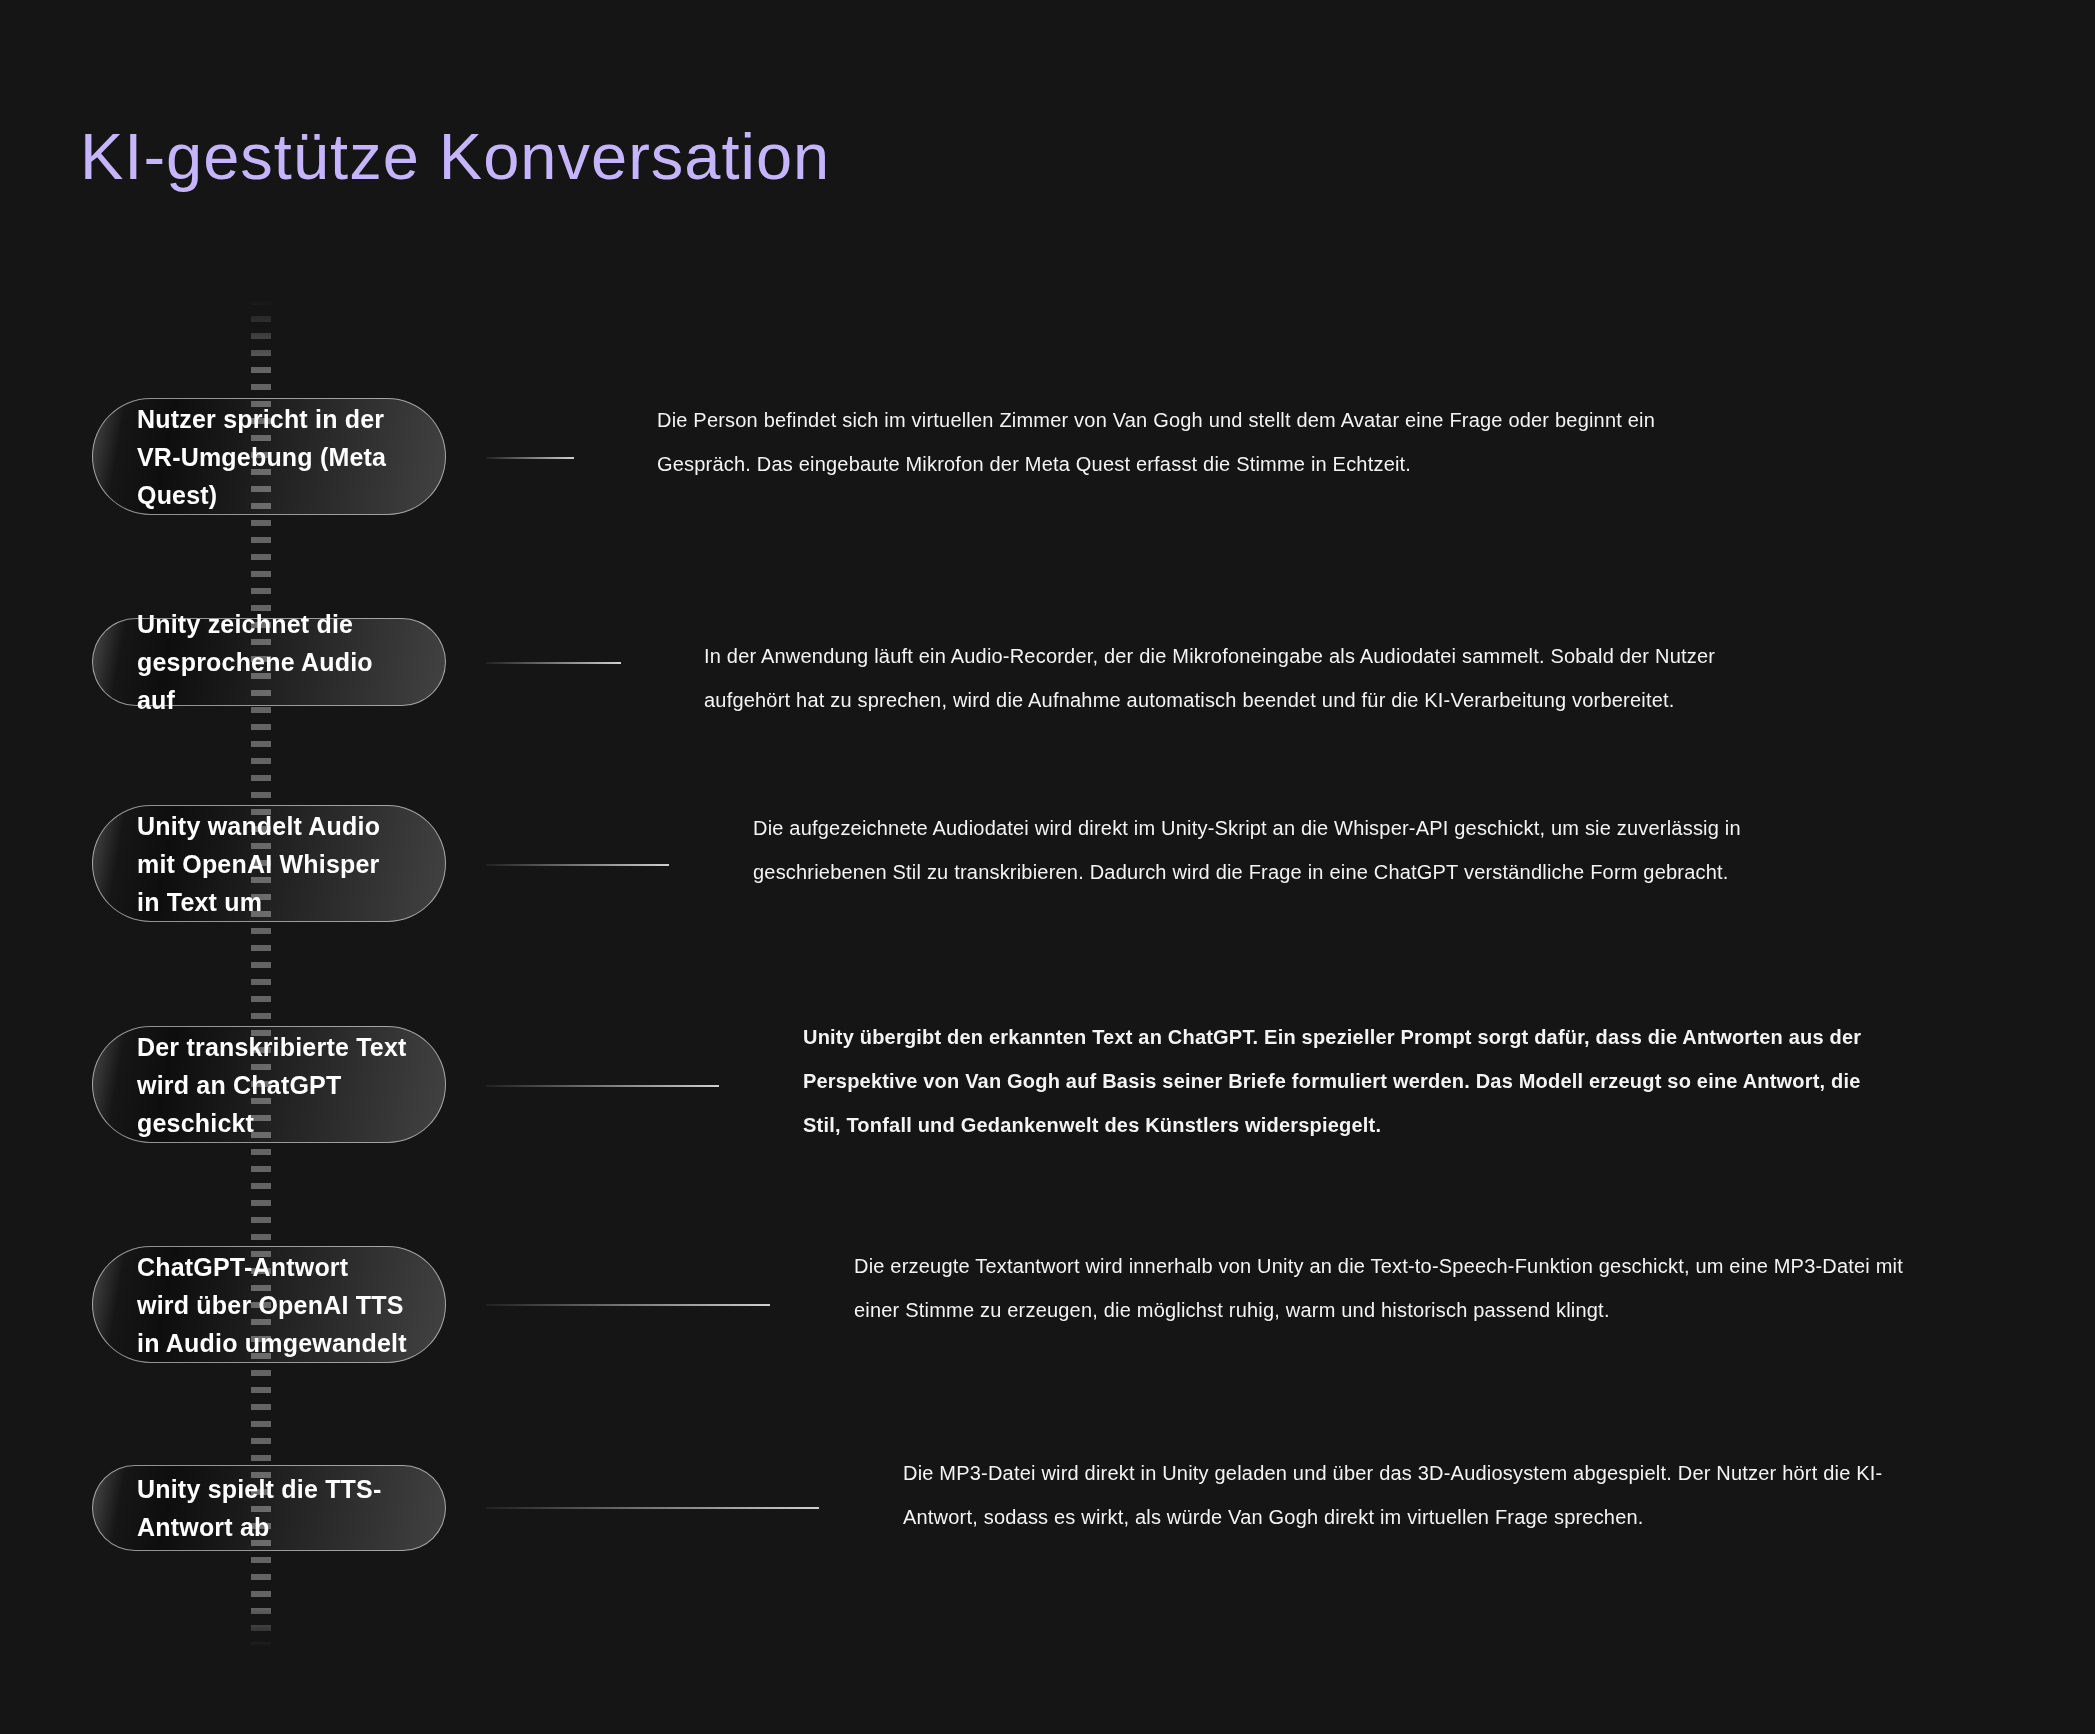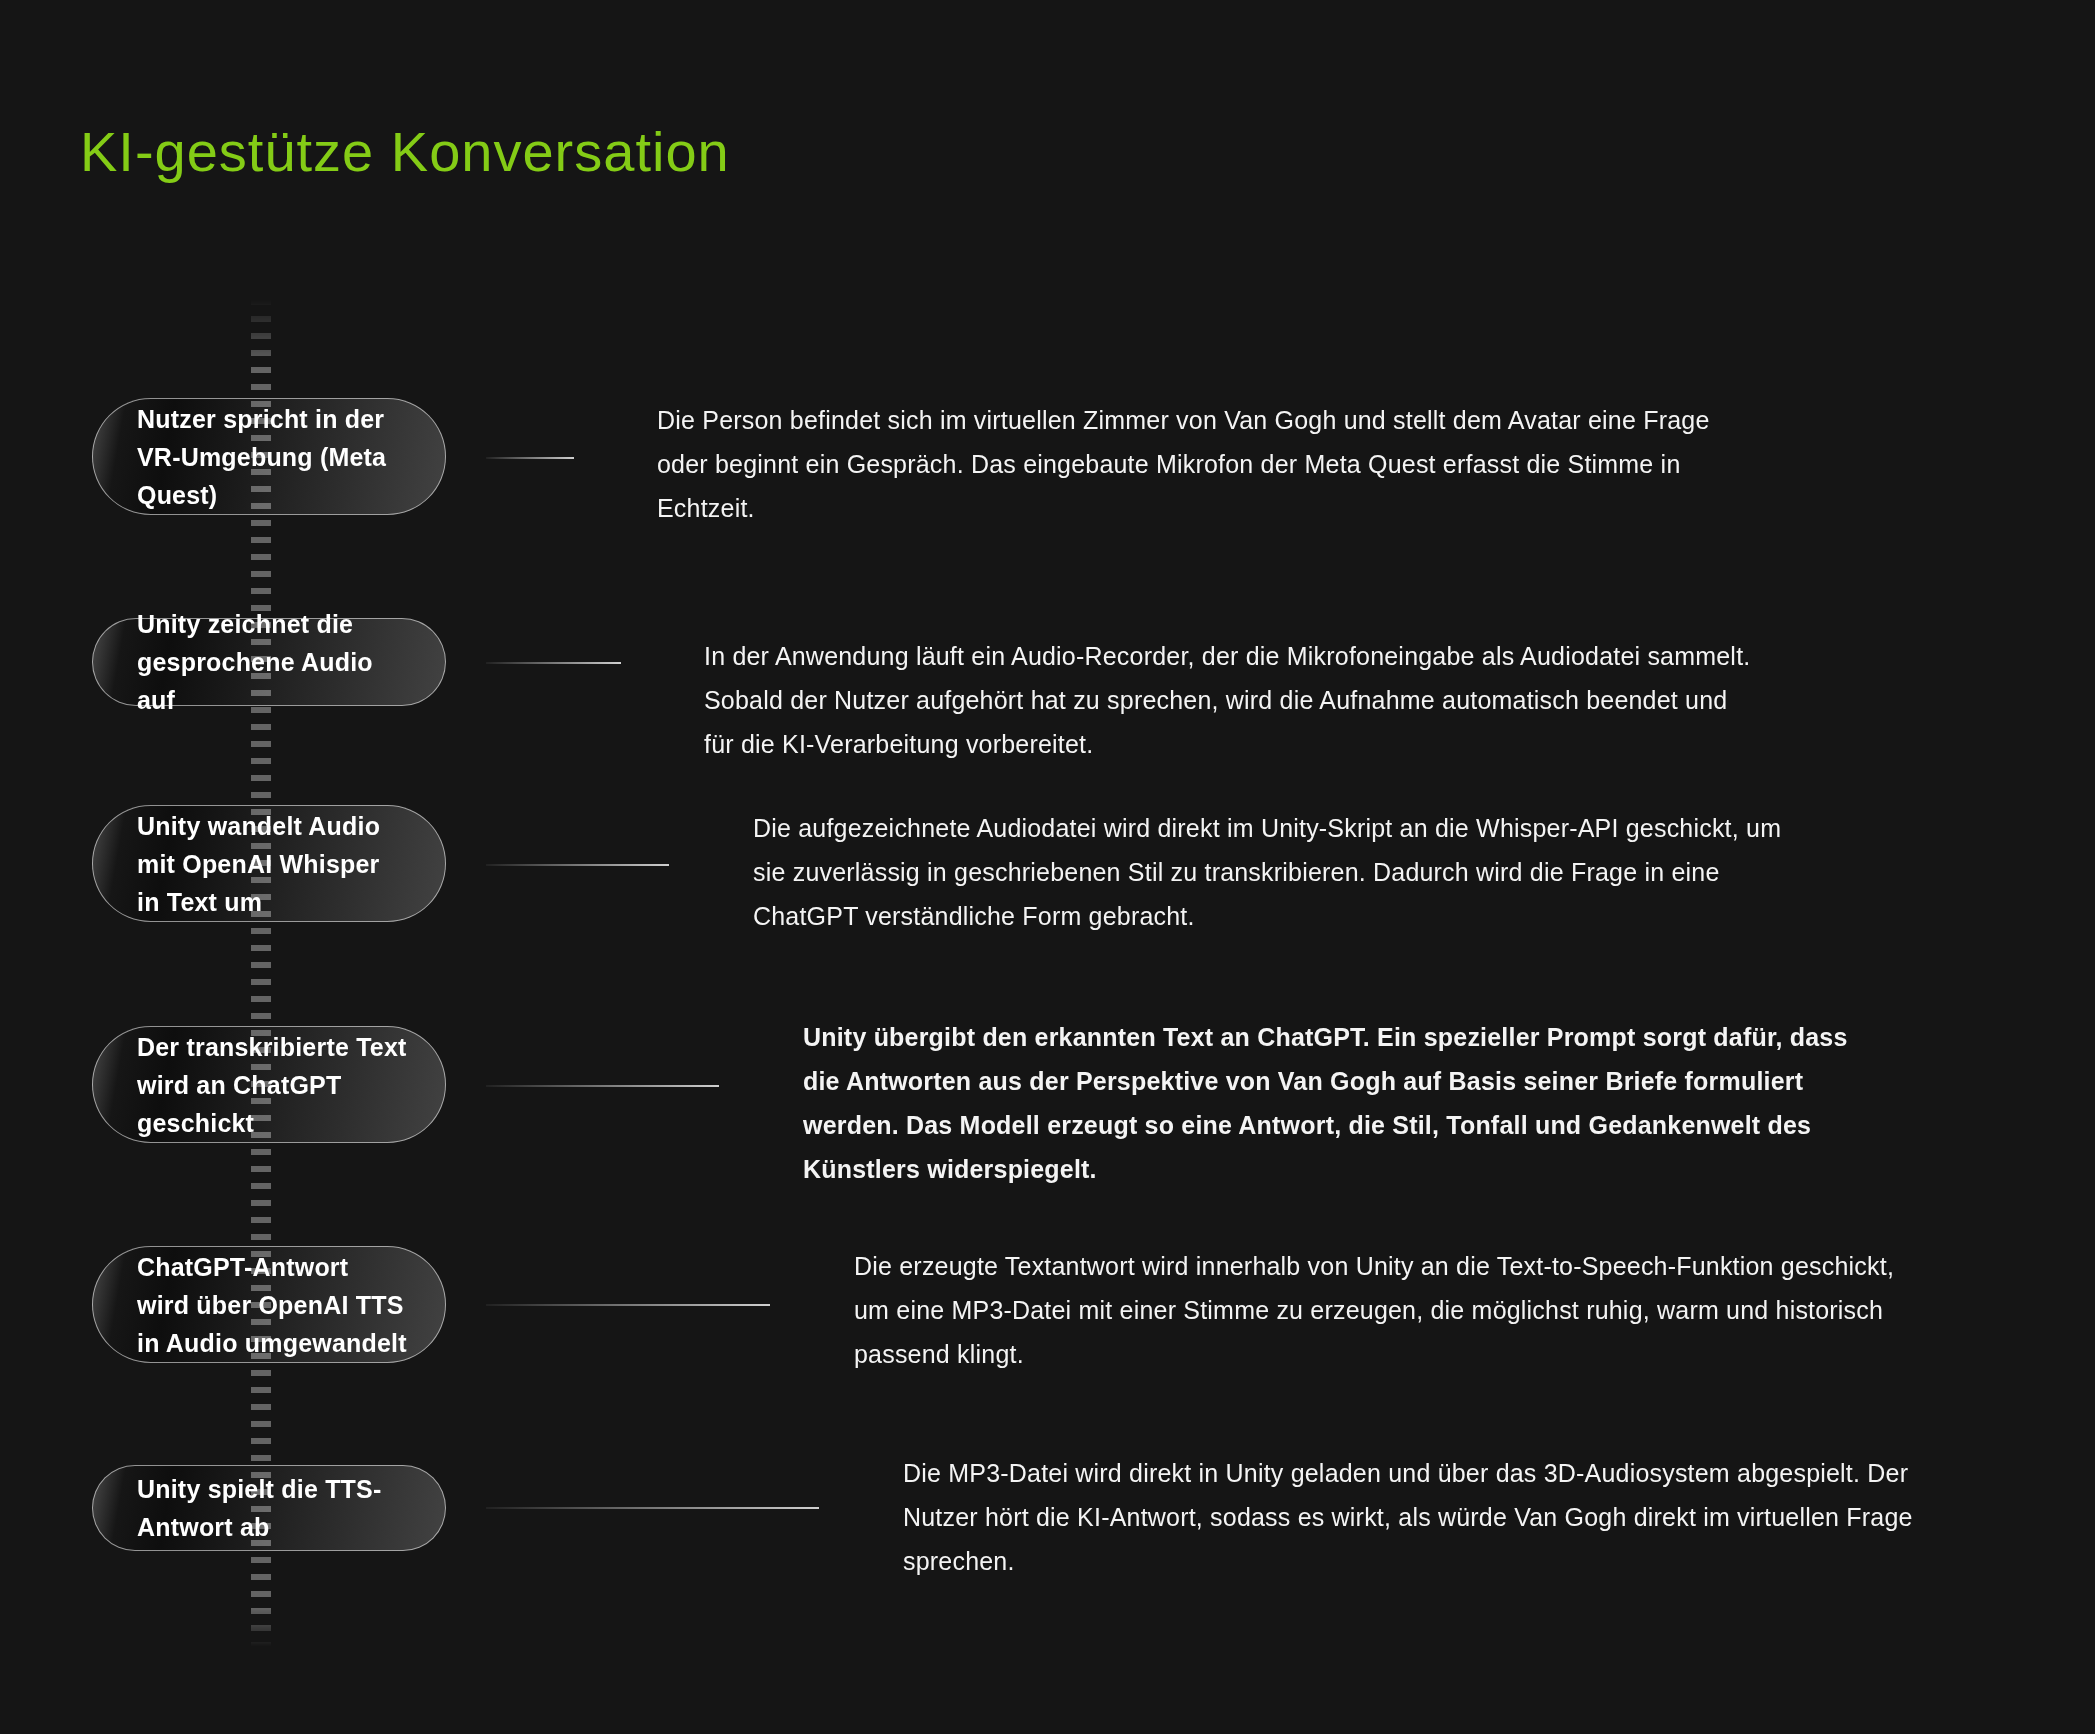--- a/index.html
+++ b/index.html
@@ -10,22 +10,22 @@
     background: #151515;
     overflow: hidden;
     font-family: "Liberation Sans", sans-serif;
   }
 
   .page-title {
     position: absolute;
     left: 80px;
     top: 119px;
     margin: 0;
-    color: #84cc16;
-    font-size: 56px;
+    color: #c4b5fd;
+    font-size: 65px;
     font-weight: 300;
     letter-spacing: 1px;
     white-space: nowrap;
   }
 
   
   .timeline-dashes {
     position: absolute;
     left: 251px;
     top: 299px;
@@ -67,21 +67,21 @@
     position: absolute;
     left: 486px;
     height: 2px;
     z-index: 2;
     background: linear-gradient(to right, rgba(255,255,255,0.05), rgba(255,255,255,0.8));
   }
 
   .desc {
     position: absolute;
     color: #f4f4f4;
-    font-size: 25px;
+    font-size: 20px;
     line-height: 44px;
     font-weight: 400;
     letter-spacing: 0.2px;
   }
 
   
   .pill-1 { top: 398px;  height: 117px; }
   .pill-2 { top: 618px;  height: 88px;  }
   .pill-3 { top: 805px;  height: 117px; }
   .pill-4 { top: 1026px; height: 117px; }

